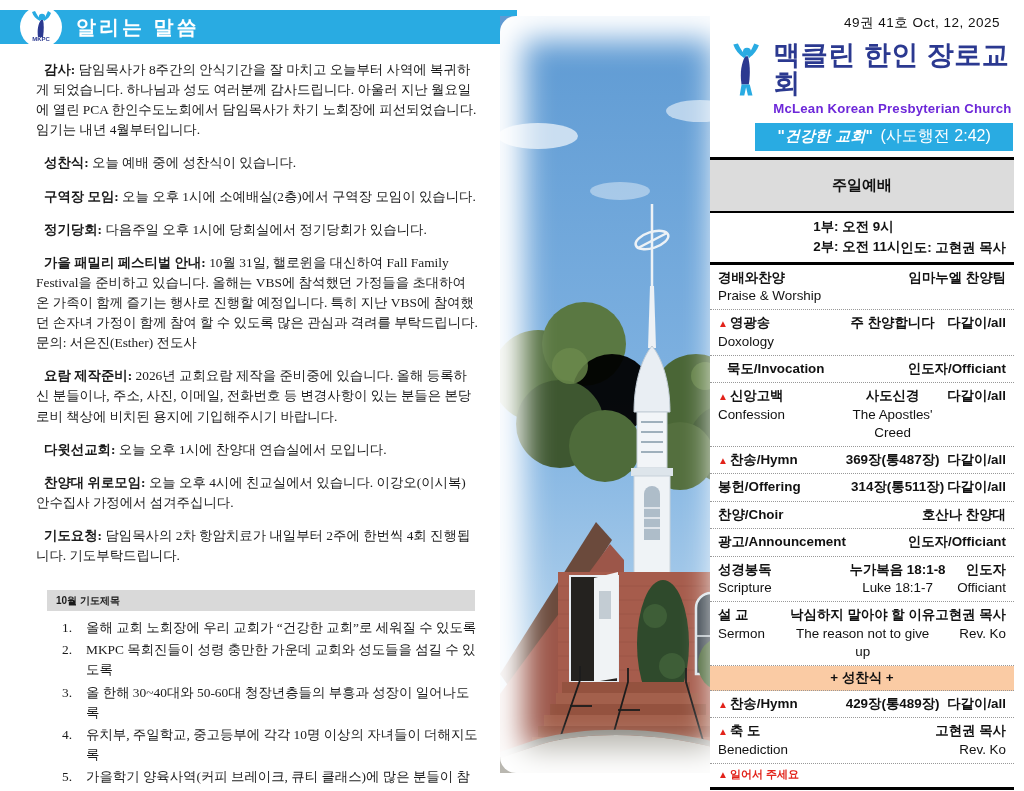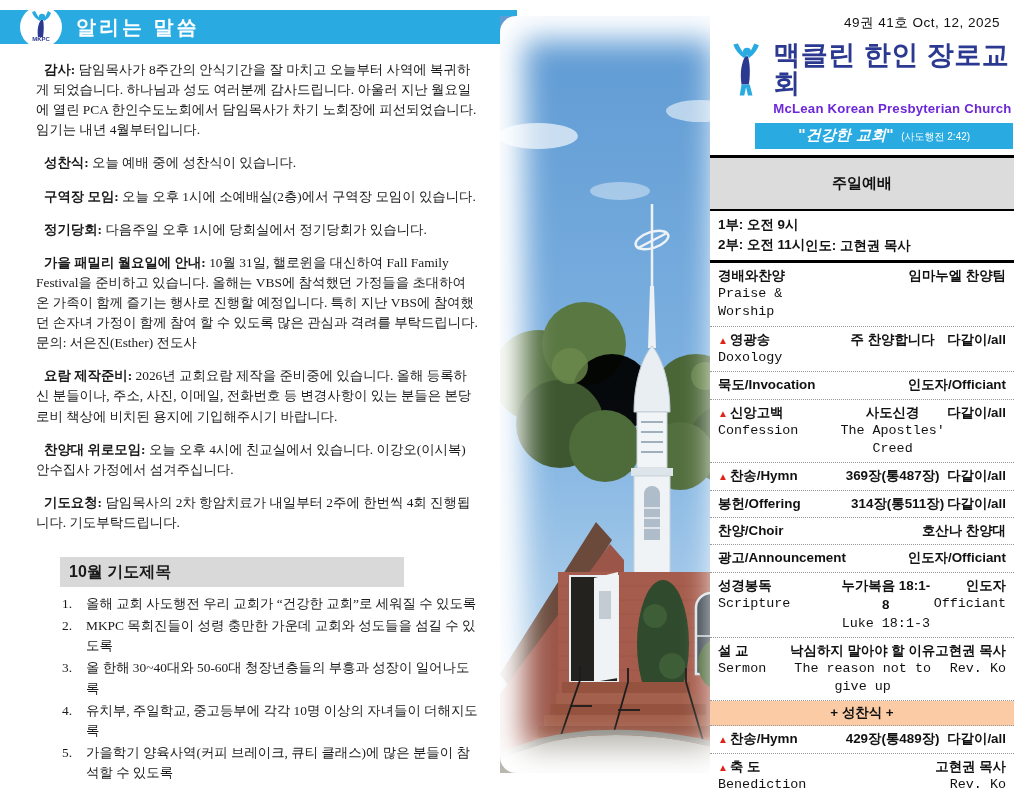--- a/index.html
+++ b/index.html
@@ -12,54 +12,54 @@
                  border-radius:50%; display:flex; align-items:center; justify-content:center; }
   .banner-title { position:absolute; left:76px; top:4px; color:#fff; font-weight:bold;
                   font-size:20px; letter-spacing:3px; }
 
   
   .left-col { position:absolute; left:36px; top:60px; width:442px;
               font-family:"Liberation Serif",serif; font-size:13.4px; line-height:1.5; color:#1a1a1a; }
   .ann { margin:0 0 13px 0; }
   .ann .lbl { font-weight:bold;margin-left:8px; }
   .sec-bar { background:#D9D9D9; font-family:"Liberation Sans",sans-serif; font-weight:bold;
-             font-size:16px; padding:3px 9px; margin:0 0 7px 24px; width:344px; box-sizing:border-box; }
+             font-size:10px; padding:3px 9px; margin:0 0 7px 11px; width:428px; box-sizing:border-box; }
   .prayer-wrap { margin-top:24px; }
   .plist { margin:0 0 0 16px; }
   .pitem { display:flex; gap:14px; margin-bottom:2px; }
   .pno { width:20px; text-align:right; flex:0 0 20px; }
 
   
   .photo { position:absolute; left:500px; top:16px; width:237px; height:757px; }
   .photo svg { display:block; width:100%; height:100%; }
   .photo-fade { position:absolute; inset:0; border-radius:16px;
                 box-shadow: inset 0 0 30px 24px #fff; pointer-events:none; }
 
   
   .right-col { position:absolute; left:710px; top:14px; width:304px; background:#fff; }
   .issue { text-align:right; font-weight:normal; font-size:13.5px; padding-right:14px; letter-spacing:.5px; }
   .church-head { display:flex; align-items:flex-start; gap:9px; margin:9px 0 0 16px; }
   .ch-kr { font-size:27px; font-weight:bold; color:#2B3990; letter-spacing:.5px; line-height:1.05; }
   .ch-en { font-size:13.2px; font-weight:bold; color:#6d28d9; margin-top:3px; letter-spacing:.2px; }
   .slogan { margin:7px 0 0 45px; width:258px; background:#29ABE2; color:#fff; text-align:center; padding:3px 0 4px; }
   .slogan .s1 { font-family:"DejaVu Serif",serif; font-style:italic; font-weight:bold; font-size:15px; }
-  .slogan .s2 { font-size:10px; margin-left:3px; }
+  .slogan .s2 { font-size:16px; margin-left:3px; }
 
   .worship { margin-top:6px; border-bottom:3px solid #000; font-size:13.4px; }
   .whead { border-top:3px solid #000; border-bottom:2px solid #000; background:#DCDCDC;
            text-align:center; font-weight:bold; font-size:15px; padding:16px 0; }
-  .wtime { display:flex; justify-content:flex-start; align-items:flex-end;
+  .wtime { display:flex; justify-content:flex-end; align-items:flex-end;
            border-bottom:3px solid #000; padding:4px 8px 5px; font-weight:bold; }
   .wtime .t1 div { line-height:1.5; }
   .wrow { display:flex; border-bottom:1px dotted #999; padding:3px 8px 4px; }
   .wrow .c1 { flex:0 0 120px; }
   .wrow .c2 { flex:1 1 auto; text-align:center; }
   .wrow .c3 { flex:0 0 auto; margin-left:auto; text-align:right; }
   .kr { font-weight:bold; display:block; line-height:1.45; }
-  .en { font-weight:normal; display:block; line-height:1.35;font-family:Liberation Mono, monospace; }
+  .en { font-weight:normal; display:block; line-height:1.35; }
   .up { color:#E2231A; font-size:10px; margin-right:2px; }
   .wband { background:#FACBA4; text-align:center; font-weight:bold; padding:3px 8px; border-bottom:1px dotted #999; }
   .wnote { color:#E2231A; font-weight:bold; font-size:11px; padding:3px 8px 5px; }
   .wnote .up { font-size:10px; }
 </style>
 </head>
 <body>
 
 <div class="page">
 
@@ -74,31 +74,32 @@
       </svg>
     </div>
     <div class="banner-title">알리는 말씀</div>
   </div>
 
   <div class="left-col">
     <p class="ann"><span class="lbl">감사:</span><span> 담임목사가  8주간의 안식기간을 잘 마치고 오늘부터 사역에 복귀하게 되었습니다. 하나님과 성도 여러분께 감사드립니다. 아울러 지난 월요일에 열린  PCA 한인수도노회에서 담임목사가 차기 노회장에 피선되었습니다. 임기는 내년 4월부터입니다.</span></p>
     <p class="ann"><span class="lbl">성찬식:</span><span> 오늘 예배 중에 성찬식이 있습니다.</span></p>
     <p class="ann"><span class="lbl">구역장 모임:</span><span> 오늘 오후 1시에 소예배실(2층)에서 구역장 모임이 있습니다.</span></p>
     <p class="ann"><span class="lbl">정기당회:</span><span> 다음주일 오후 1시에 당회실에서 정기당회가 있습니다.</span></p>
-    <p class="ann"><span class="lbl">가을 패밀리 월요일에 안내:</span><span> 10월 31일, 핼로윈을 대신하여 Fall Family Festival을 준비하고 있습니다. 올해는 VBS에 참석했던 가정들을 초대하여 온 가족이 함께 즐기는 행사로 진행할 예정입니다. 특히 지난 VBS에 참여했던 손자녀 가정이 함께 참여 할 수 있도록 많은 관심과 격려를 부탁드립니다. 문의: 서은진(Esther) 전도사</span></p>
+    <p class="ann"><span class="lbl">가을 패밀리 페스티벌 안내:</span><span> 10월 31일, 핼로윈을 대신하여 Fall Family Festival을 준비하고 있습니다. 올해는 VBS에 참석했던 가정들을 초대하여 온 가족이 함께 즐기는 행사로 진행할 예정입니다. 특히 지난 VBS에 참여했던 손자녀 가정이 함께 참여 할 수 있도록 많은 관심과 격려를 부탁드립니다. 문의: 서은진(Esther) 전도사</span></p>
     <p class="ann"><span class="lbl">요람 제작준비:</span><span> 2026년 교회요람 제작을 준비중에 있습니다. 올해 등록하신 분들이나, 주소, 사진, 이메일, 전화번호 등 변경사항이 있는 분들은 본당 로비 책상에 비치된 용지에 기입해주시기 바랍니다.</span></p>
+    <p class="ann"><span class="lbl">다윗선교회:</span><span> 오늘 오후 1시에 찬양대 연습실에서 모입니다.</span></p>
     <p class="ann"><span class="lbl">찬양대 위로모임:</span><span> 오늘 오후 4시에 친교실에서 있습니다. 이강오(이시복) 안수집사 가정에서 섬겨주십니다.</span></p>
     <p class="ann"><span class="lbl">기도요청:</span><span> 담임목사의 2차 항암치료가 내일부터 2주에 한번씩 4회 진행됩니다. 기도부탁드립니다.</span></p>
 
     <div class="prayer-wrap">
       <div class="sec-bar">10월 기도제목</div>
       <div class="plist">
         <div class="pitem">
             <span class="pno">1.</span>
-            <span>올해 교회 사도행전 우리 교회가 “건강한 교회”로 세워질 수 있도록</span>
+            <span>올해 교회 노회장에 우리 교회가 “건강한 교회”로 세워질 수 있도록</span>
           </div>
         <div class="pitem">
             <span class="pno">2.</span>
             <span>MKPC 목회진들이 성령 충만한 가운데 교회와 성도들을 섬길 수 있도록</span>
           </div>
         <div class="pitem">
             <span class="pno">3.</span>
             <span>올 한해 30~40대와 50-60대  청장년층들의 부흥과 성장이 일어나도록</span>
           </div>
         <div class="pitem">
@@ -264,21 +265,21 @@
             <span class="en">Doxology</span>
           </div>
         <div class="c2">
             <span class="kr">주 찬양합니다</span>
           </div>
         <div class="c3">
             <span class="kr">다같이/all</span>
           </div>
       </div>
       <div class="wrow">
-        <div class="c1" style="flex-basis:180px;">
+        <div class="c1" style="flex-basis:180px;margin-left:9px;">
             <span class="kr">묵도/Invocation</span>
           </div>
         <div class="c2"></div>
         <div class="c3">
             <span class="kr">인도자/Officiant</span>
           </div>
       </div>
       <div class="wrow">
         <div class="c1">
             <span class="kr"><span class="up">▲</span><span>신앙고백</span></span>
@@ -332,21 +333,21 @@
             <span class="kr">인도자/Officiant</span>
           </div>
       </div>
       <div class="wrow">
         <div class="c1">
             <span class="kr">성경봉독</span>
             <span class="en">Scripture</span>
           </div>
         <div class="c2">
             <span class="kr">누가복음 18:1-8</span>
-            <span class="en">Luke 18:1-3</span>
+            <span class="en">Luke 18:1-7</span>
           </div>
         <div class="c3">
             <span class="kr">인도자</span>
             <span class="en">Officiant</span>
           </div>
       </div>
       <div class="wrow">
         <div class="c1" style="flex-basis:72px;">
             <span class="kr">설 교</span>
             <span class="en">Sermon</span>

